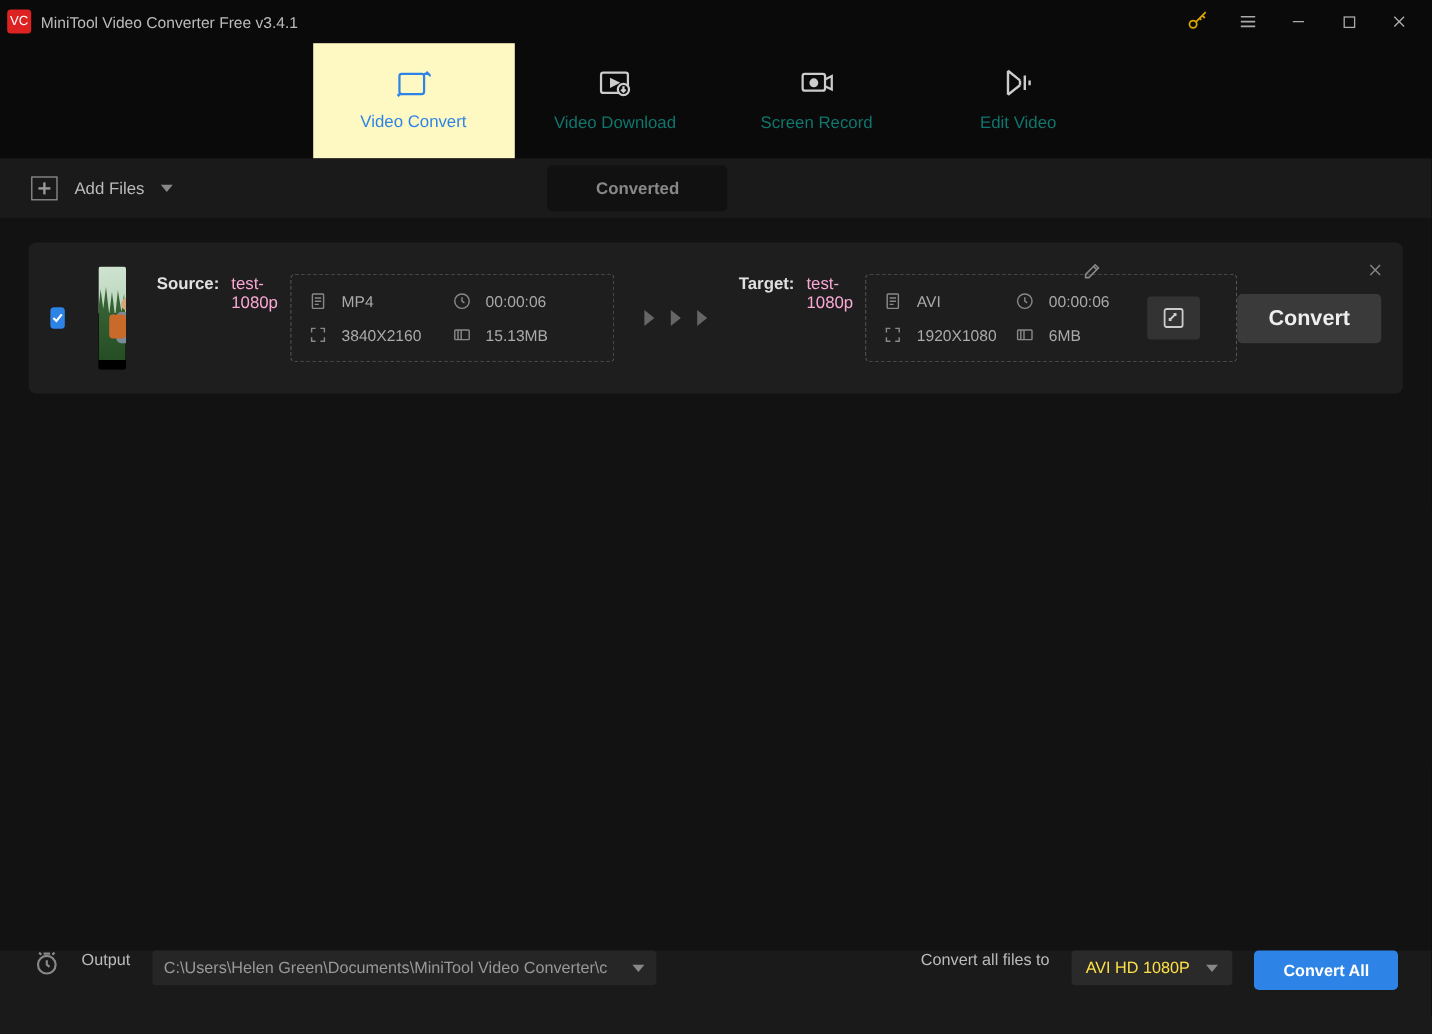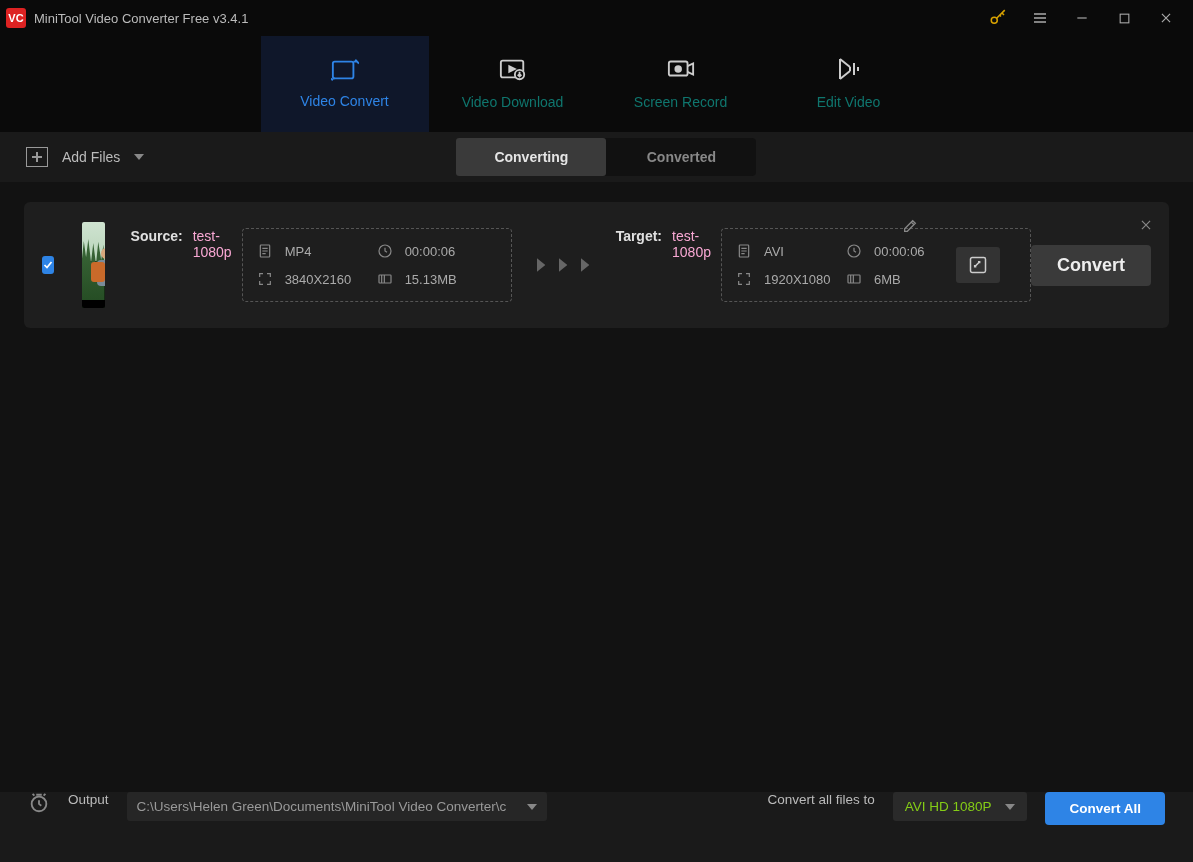--- a/index.html
+++ b/index.html
@@ -27,21 +27,21 @@
   align-items: center;
   padding: 0 6px;
   color: #bbb;
   font-size: 13px;
 }
 .app-logo {
   width: 20px; height: 20px;
   background: #d22;
   border-radius: 3px;
   display: flex; align-items: center; justify-content: center;
-  color: #fff; font-size: 11px; font-weight: bold;
+  color: #fff; font-size: 11px; font-weight: normal;
   margin-right: 8px;
 }
 .titlebar-spacer { flex: 1; }
 .titlebar-btn {
   width: 42px; height: 36px;
   display: flex; align-items: center; justify-content: center;
   color: #aaa;
   cursor: pointer;
 }
 .titlebar-btn.key { color: #d9a300; }
@@ -57,21 +57,21 @@
   display: flex;
   flex-direction: column;
   align-items: center;
   justify-content: center;
   gap: 14px;
   color: #0f766e;
   font-size: 14px;
   cursor: pointer;
 }
 .maintab.active {
-  background: #0f172a;
+  background: #fef9c3;
   color: #2e84e6;
   gap: 12px;
 }
 .maintab-icon { width: 28px; height: 22px; display:flex; align-items:center; justify-content:center; }
 
 .toolbar {
   height: 50px;
   background: #1a1a1a;
   display: flex;
   align-items: center;
@@ -229,21 +229,21 @@
   color:#999;
   display:flex; align-items:center;
   overflow:hidden; white-space:nowrap;
 }
 .output-path .chev { margin-left:auto; }
 .bb-spacer { flex:1; }
 .format-sel {
   background:#2a2a2a;
   border-radius:3px;
   padding: 7px 12px;
-  color:#84cc16;
+  color:#fde047;
   display:flex; align-items:center; gap:14px;
   cursor:pointer;
 }
 .convert-all {
   background:#2e84e6;
   color:#fff;
   font-weight:600;
   padding: 9px 24px;
   border-radius:4px;
   cursor:pointer;
@@ -327,21 +327,20 @@
     </div>
   </div>
 
   <div class="toolbar">
     <div class="add-files">
       <span class="plusbox"></span>
       <span>Add Files</span>
       <span class="chev-down"></span>
     </div>
     <div class="segmented">
-      <div class="segbtn active">Converting</div>
       <div class="segbtn">Converted</div>
     </div>
   </div>
 
   <div class="content">
     <div class="card">
       <div class="cb">
         <svg viewBox="0 0 24 24" fill="none" stroke="#fff" stroke-width="3.5">
             <path d="M5 12l5 5 9-11"></path>
           </svg>

